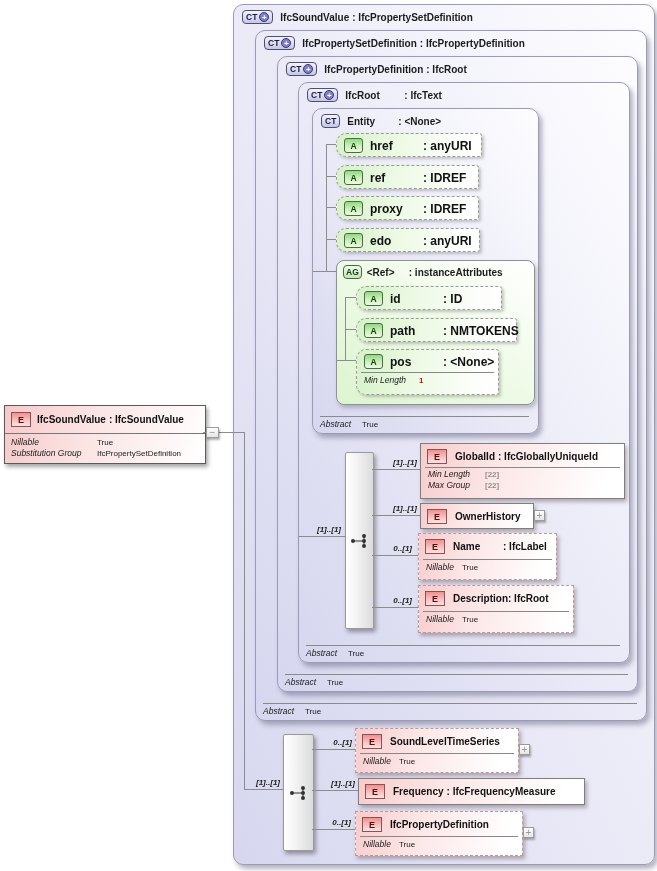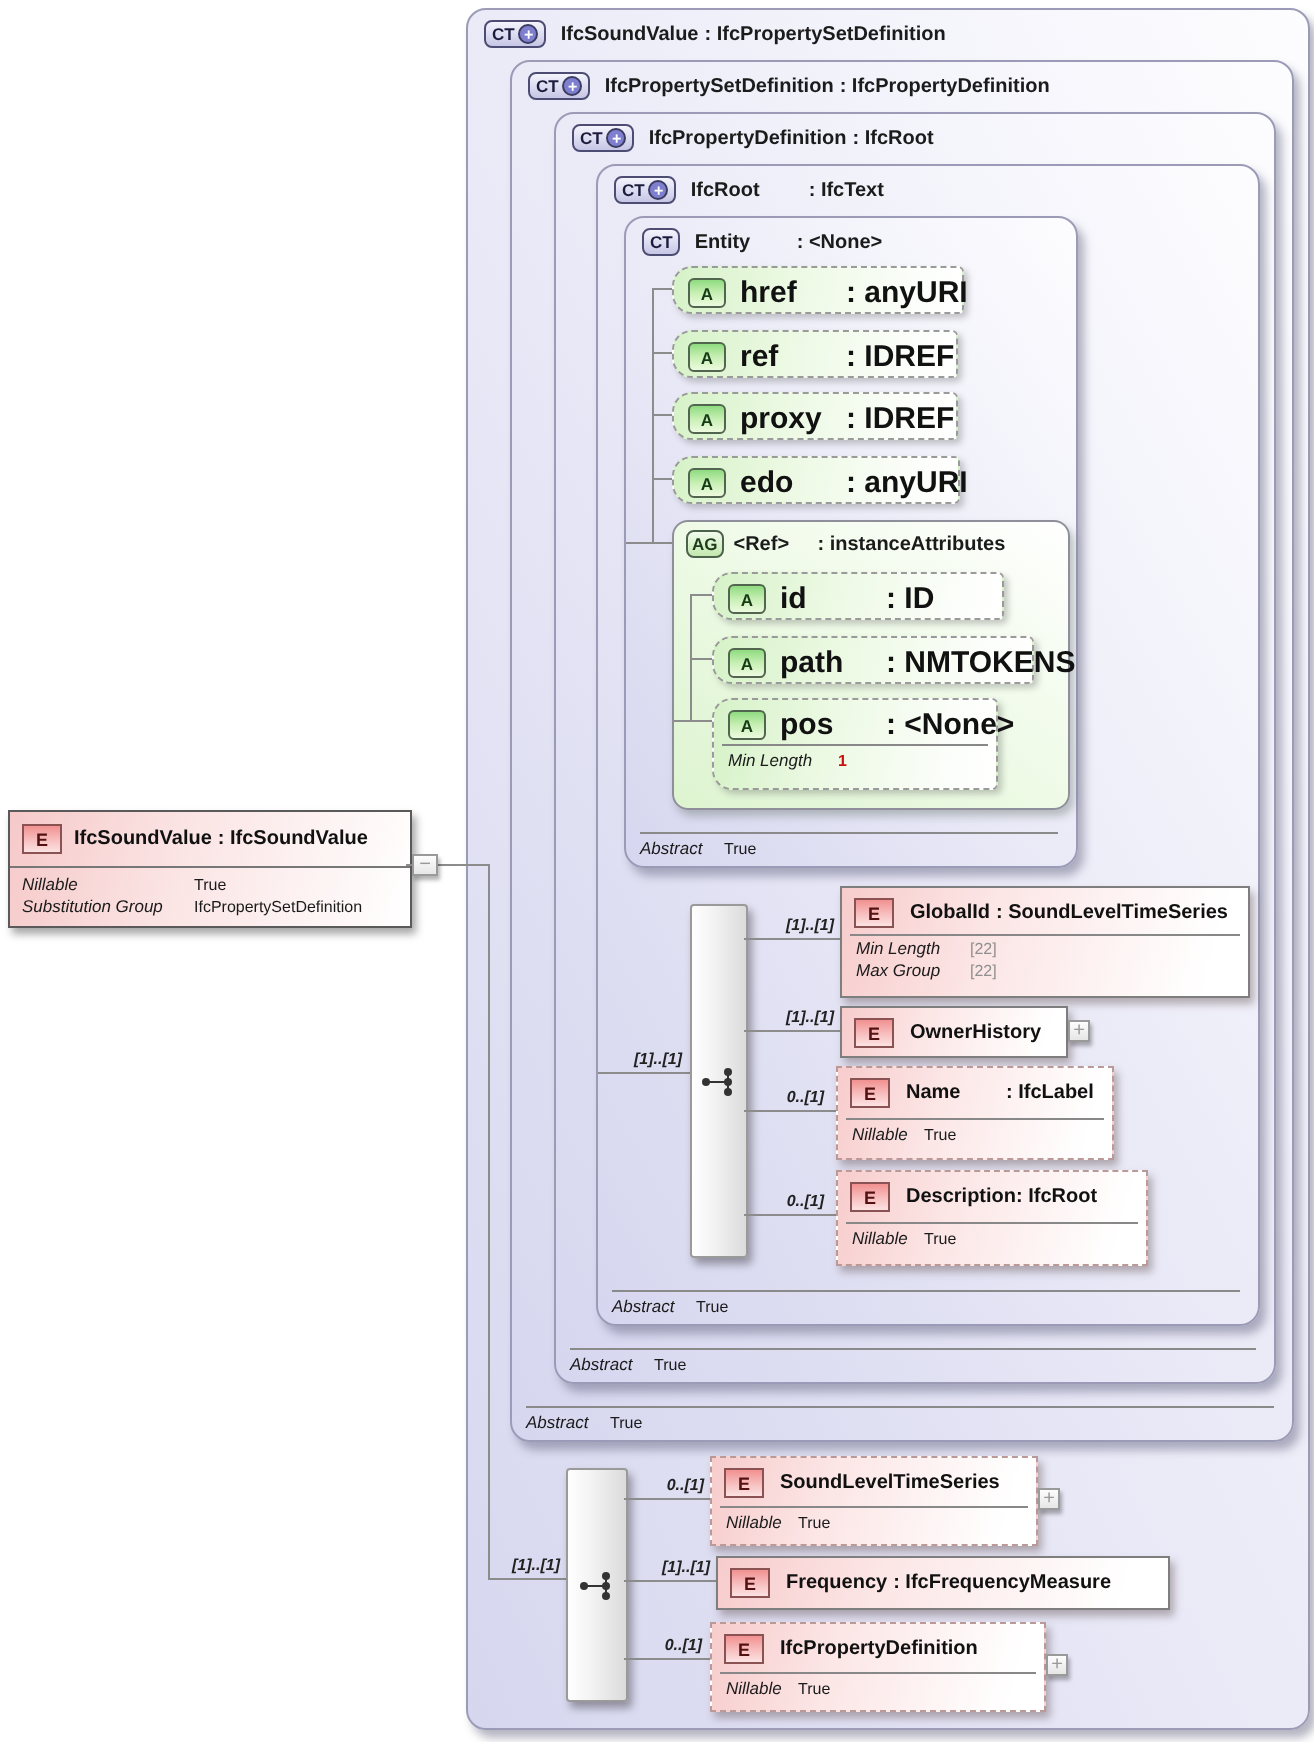--- a/index.html
+++ b/index.html
@@ -21,29 +21,29 @@
             font-size:8.5px;font-weight:bold;color:#1c1c3c;}
   .plus-circle{width:8px;height:8px;border-radius:50%;background:#7f7fd0;border:1px solid #3c3c60;
                color:#fff;font-size:8px;line-height:7px;font-weight:bold;
                display:flex;align-items:center;justify-content:center;}
 
   .abstract-row{position:absolute;left:7px;right:9px;bottom:4px;border-top:1px solid #8a8a8a;
                 padding-top:2px;display:flex;font-size:8.5px;align-items:baseline;}
   .facet-label{font-style:italic;color:#1a1a1a;font-size:8.5px;}
   .facet-value{font-weight:normal;color:#1a1a1a;font-size:8px;}
   .abstract-row .facet-label{width:42px;flex:0 0 42px;}
-  .gray{color:#8f8f8f;font-weight:normal;}
+  .gray{color:#8f8f8f;font-weight:bold;}
   .red{color:#cc1111;font-weight:bold;}
 
   
   .attr{position:absolute;border:1px dashed #9a9a9a;border-radius:10px 3px 3px 10px;
         background:linear-gradient(100deg,#d6f2c8 0%,#ecf9e3 40%,#fcfefb 85%,#ffffff 100%);
         box-shadow:2px 2px 3px rgba(80,80,80,.3);}
   .attr-head{display:flex;align-items:center;gap:7px;padding:4px 0 0 7px;white-space:nowrap;}
-  .attr-title{font-size:15px;font-weight:bold;color:#111;display:flex;}
+  .attr-title{font-size:12px;font-weight:bold;color:#111;display:flex;}
   .a-badge{width:17px;height:13px;flex:0 0 17px;border:1px solid #52664f;border-radius:3px;
            background:linear-gradient(#8edc80 0%,#c8efb4 50%,#ecfbdf 100%);
            font-size:8.5px;font-weight:bold;color:#163a16;
            display:flex;align-items:center;justify-content:center;}
   .ag-box{position:absolute;border:1px solid #8f8f9c;border-radius:8px;
           background:linear-gradient(to top right,#ddf4d0 0%,#eefae6 50%,#ffffff 100%);
           box-shadow:2px 3px 4px rgba(80,95,80,.35);}
   .ag-badge{height:12px;padding:0 2px;border:1.5px solid #4d624d;border-radius:4px;
             background:linear-gradient(#f2fbee,#c2e8ae);font-size:8.5px;font-weight:bold;color:#1c3a1c;
             display:inline-flex;align-items:center;}
@@ -291,21 +291,21 @@
   <div class="hline" style="left:372px;top:555px;width:46px;"></div>
   <div class="card" style="left:368px;top:544px;">0..[1]</div>
   <div class="hline" style="left:372px;top:607px;width:46px;"></div>
   <div class="card" style="left:368px;top:596px;">0..[1]</div>
 
   <div class="el" style="left:420px;top:443px;width:203px;height:54px;">
     <div class="el-head">
         <span class="e-badge">E</span>
       <span class="el-title">
           <span class="nm">GlobalId</span>
-          <span class="typ">: SoundLevelTimeSeries</span>
+          <span class="typ">: IfcGloballyUniqueId</span>
         </span>
       </div>
     <div class="el-sep" style="top:23px;"></div>
     <div class="el-facets fl57" style="top:25px;">
       <div class="el-facet">
           <span class="facet-label">Min Length</span>
           <span class="facet-value gray">[22]</span>
         </div>
       <div class="el-facet">
           <span class="facet-label">Max Group</span>

